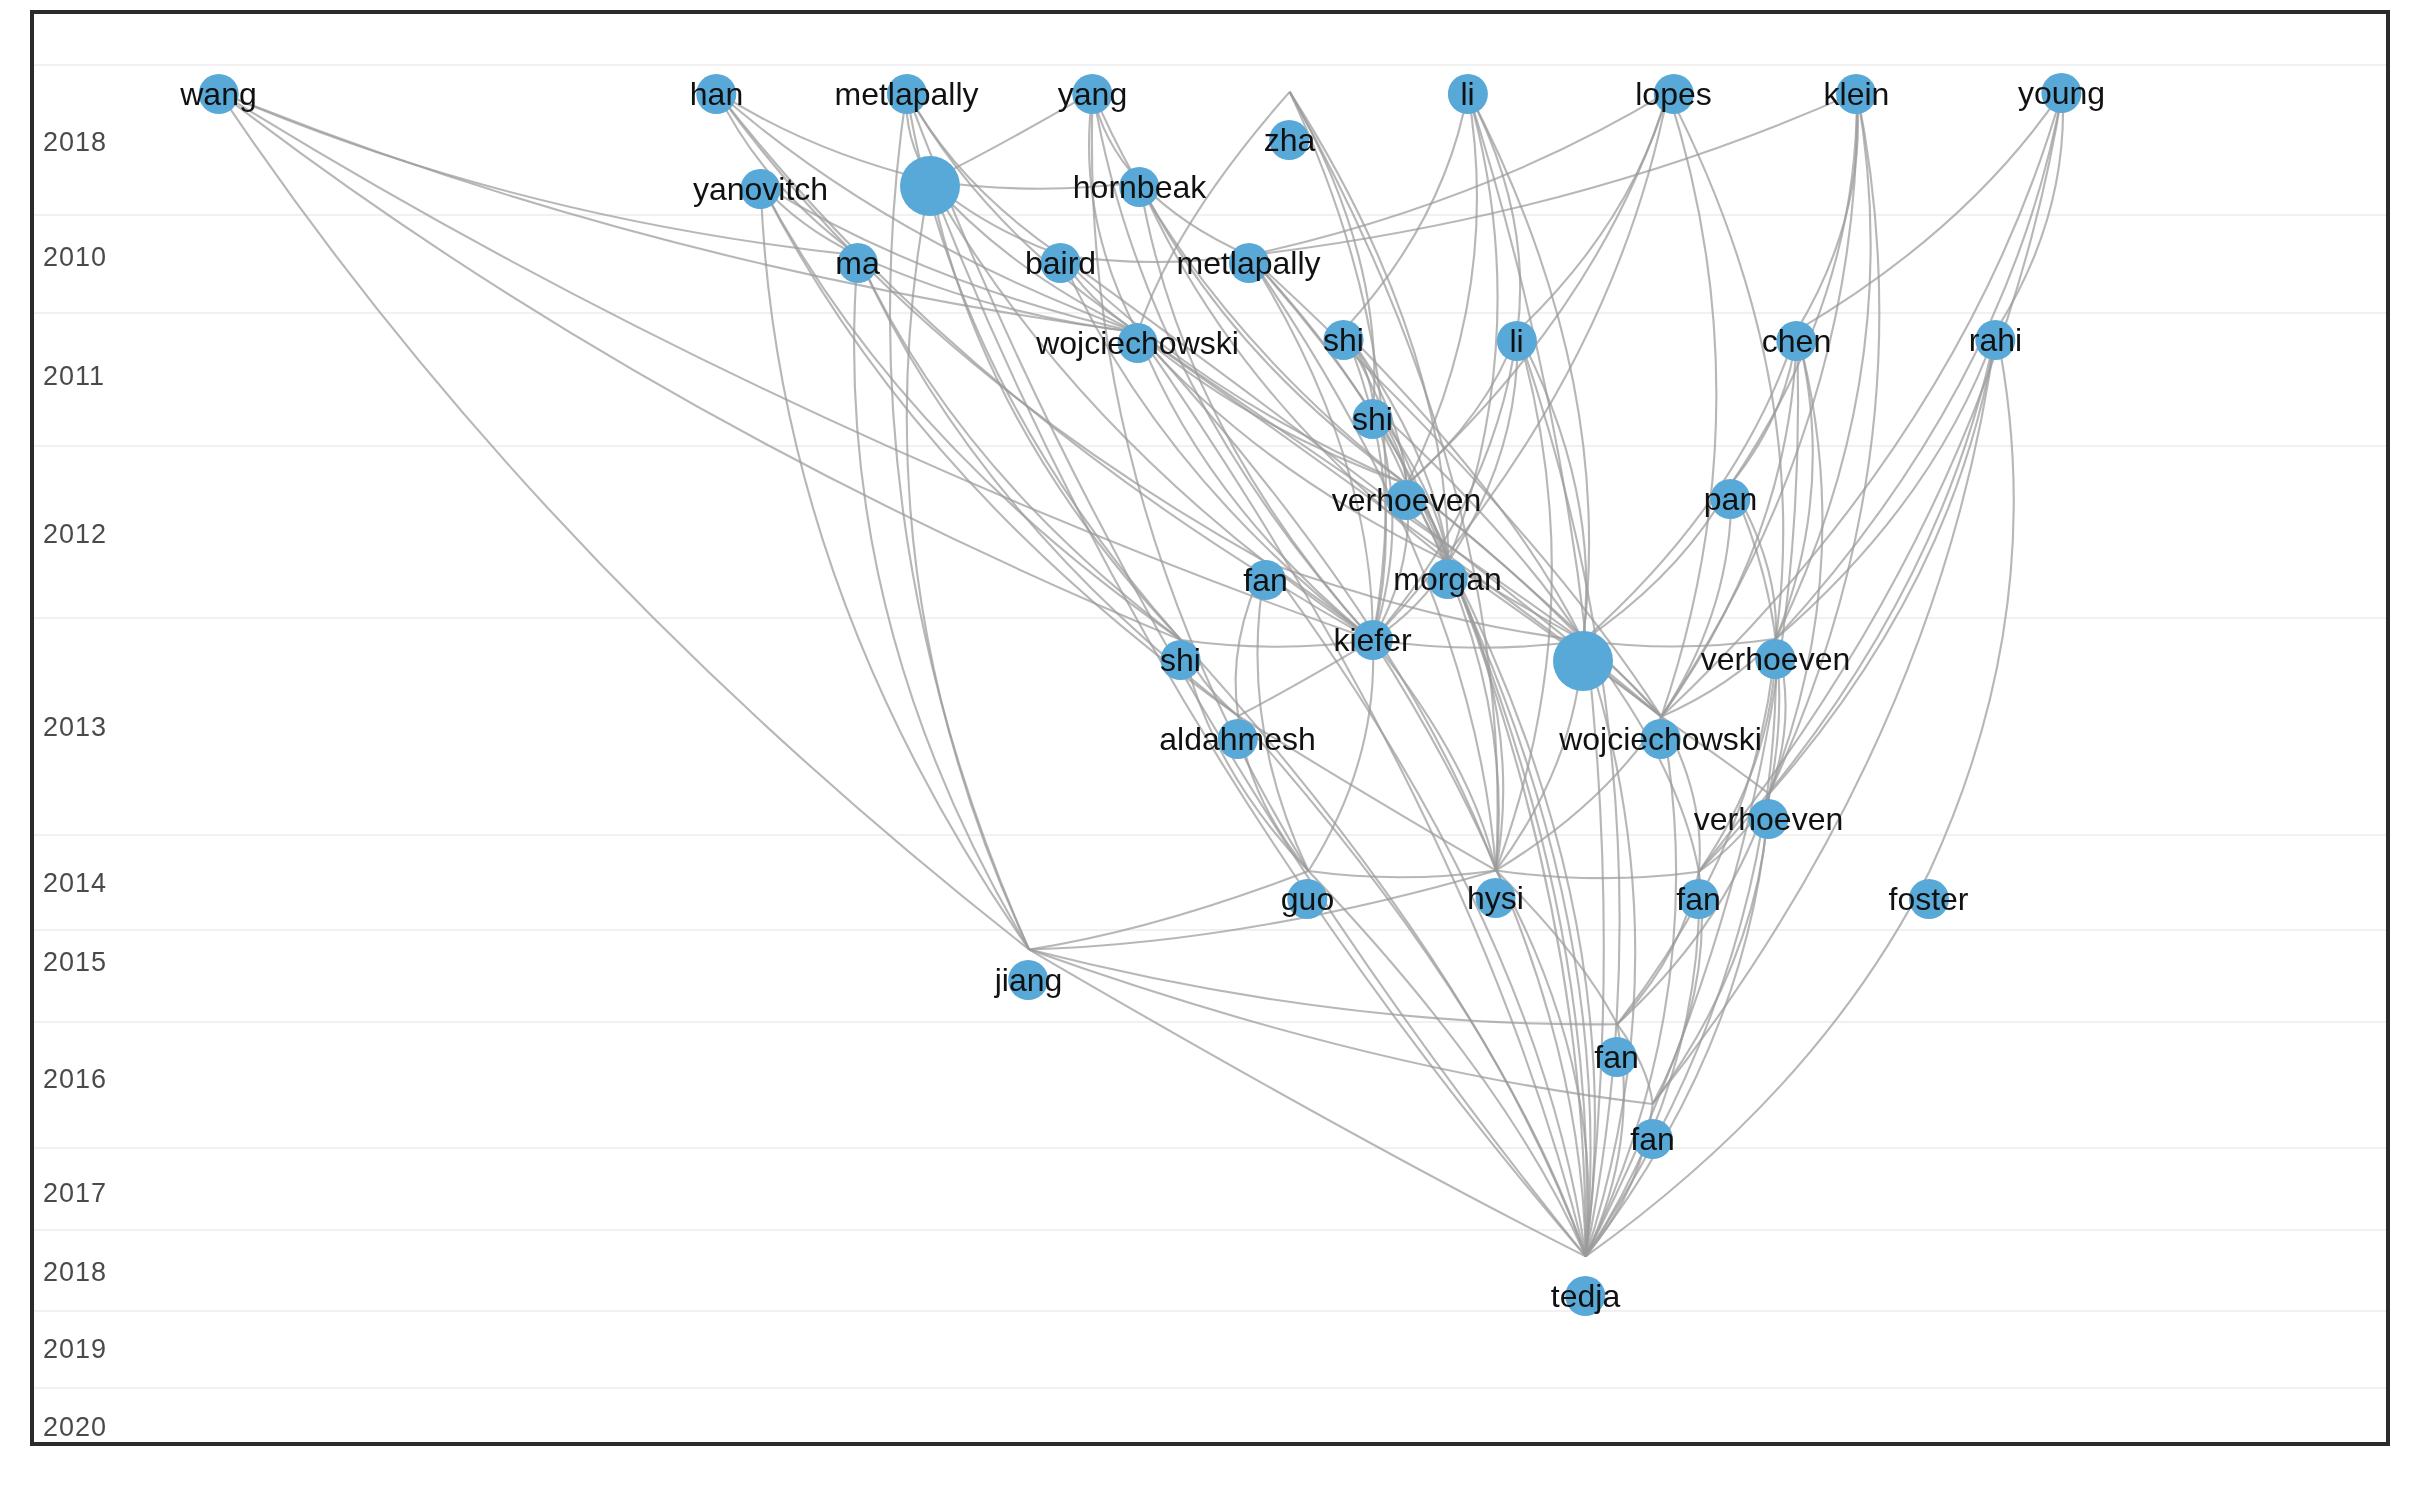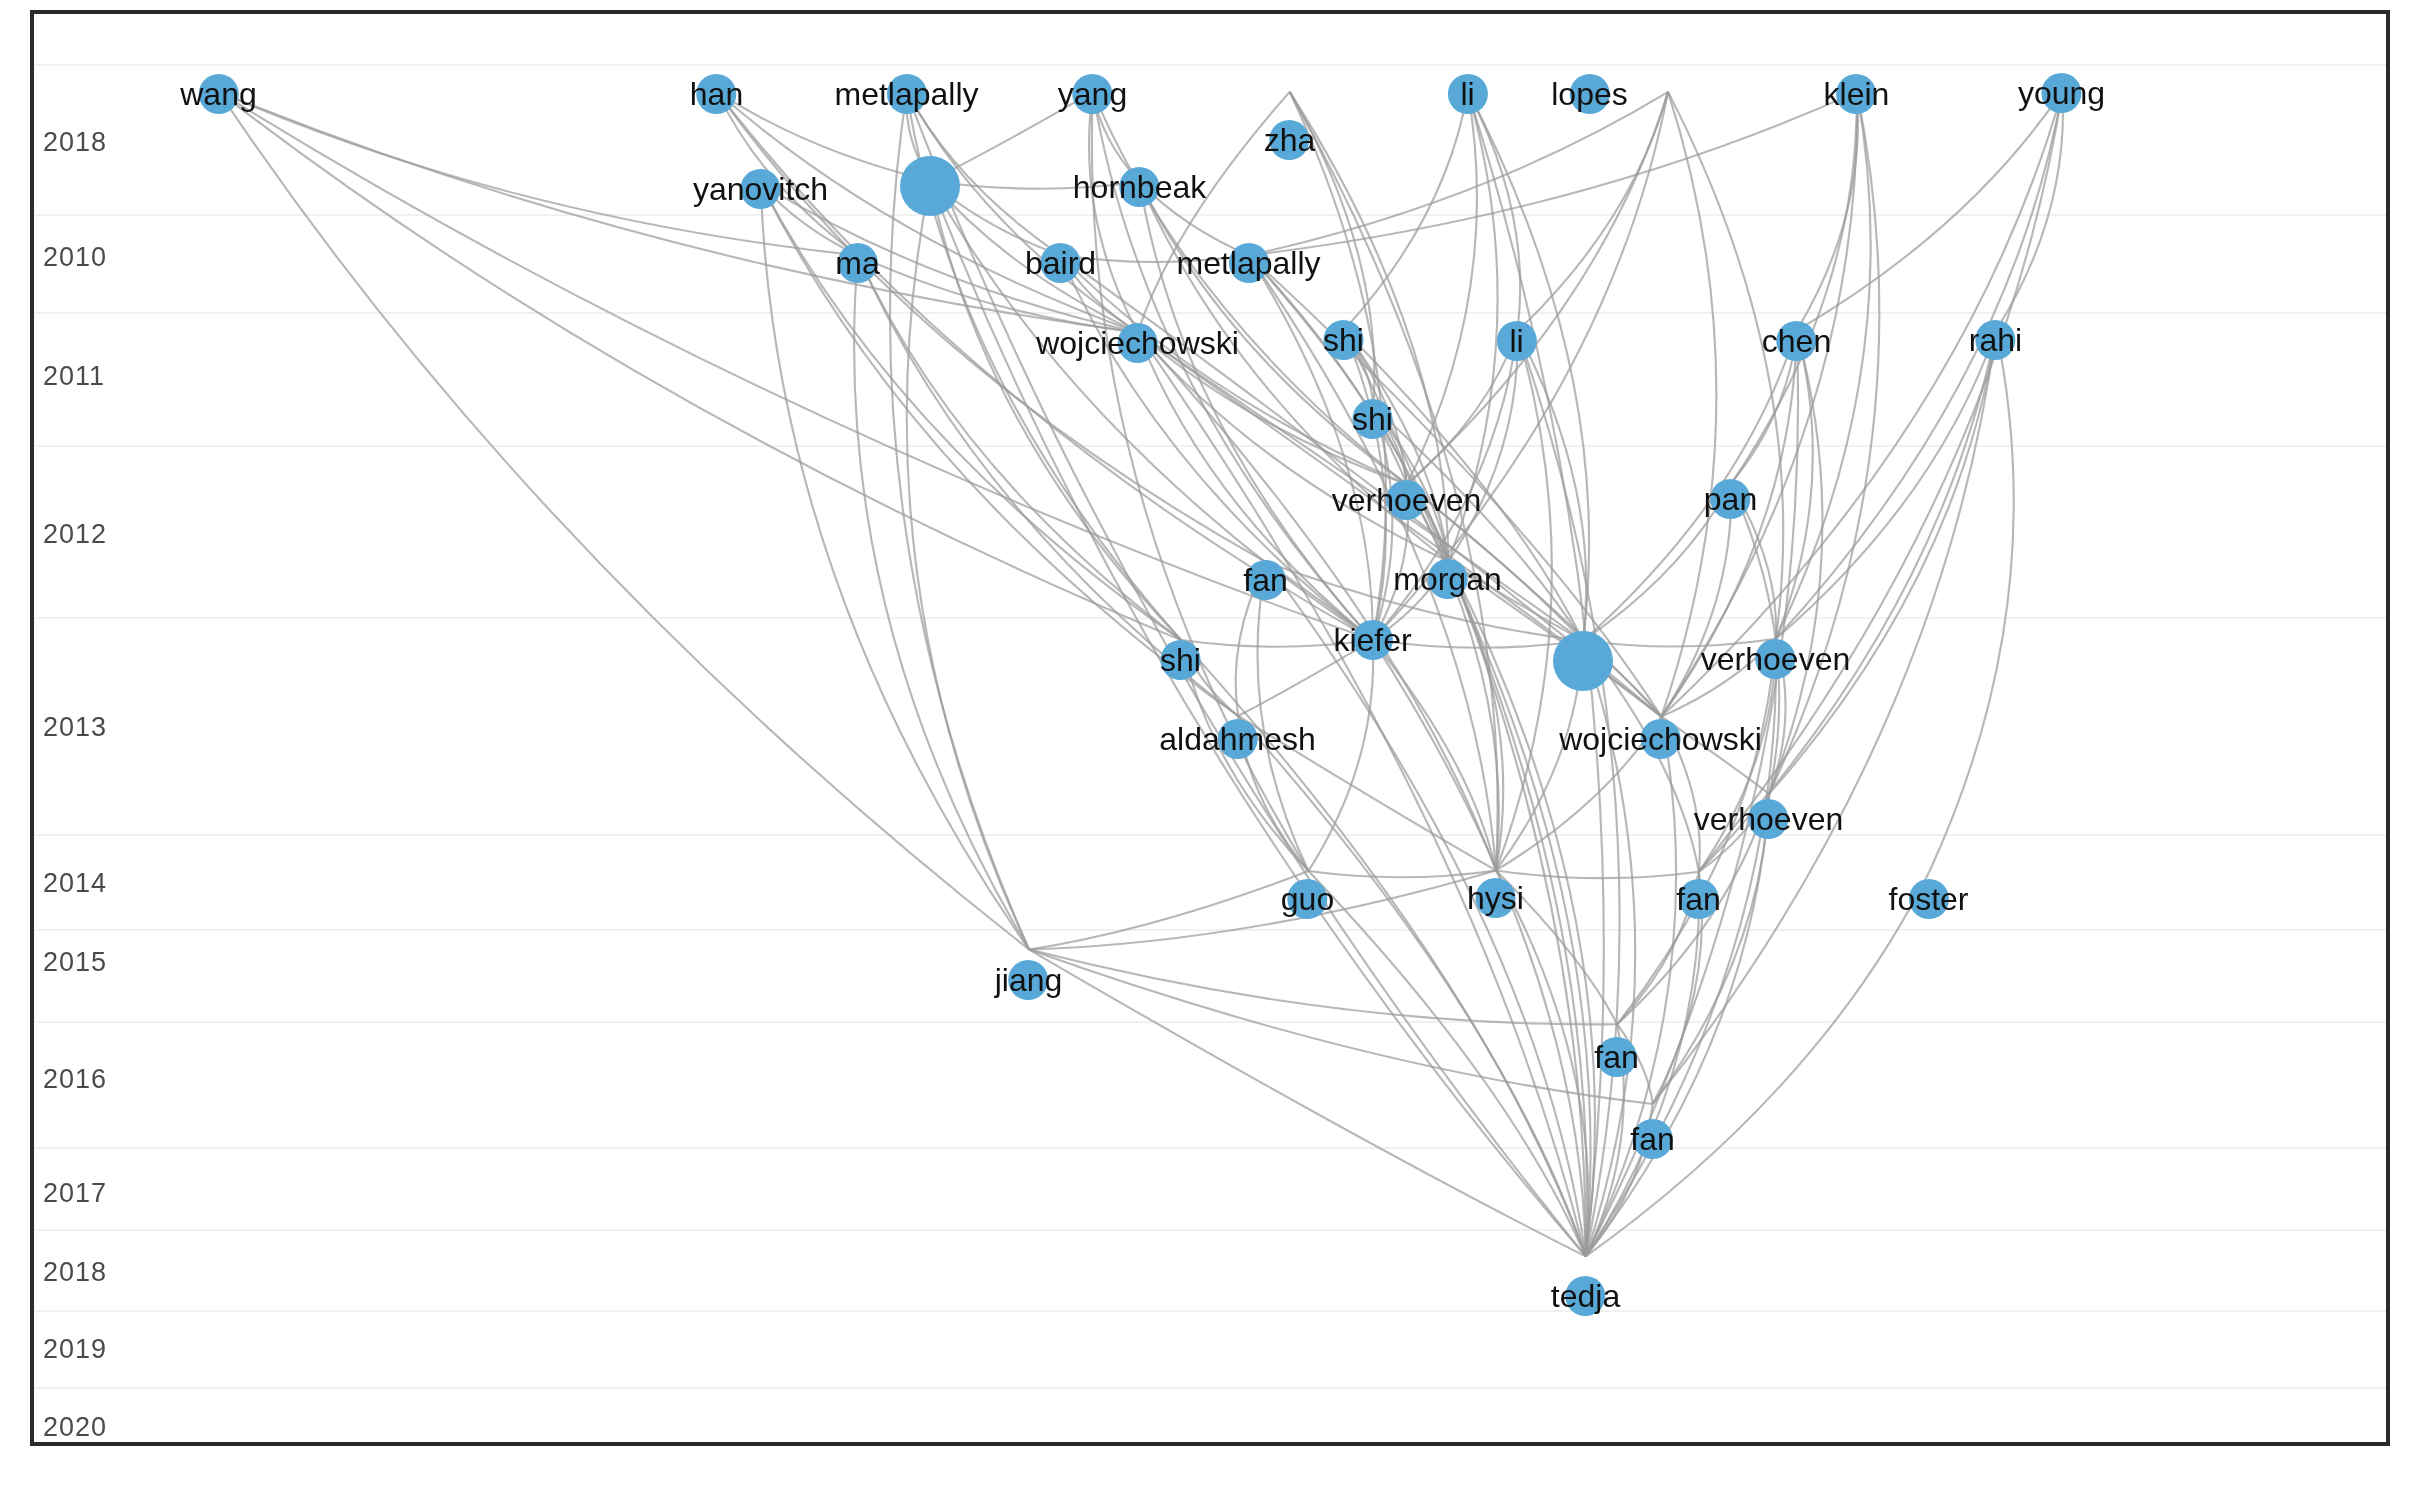--- a/index.html
+++ b/index.html
@@ -341,21 +341,21 @@
             <span class="node-label">yang</span>
           </div>
           <div class="node" style="left: 1256px; top: 80px; margin-top: 46px;">
             <div class="node-dot" style="width: 40px; height: 40px; background: rgb(88, 169, 216);"></div>
             <span class="node-label">zha</span>
           </div>
           <div class="node" style="left: 1434px; top: 80px;">
             <div class="node-dot" style="width: 40px; height: 40px; background: rgb(88, 169, 216);"></div>
             <span class="node-label">li</span>
           </div>
-          <div class="node" style="left: 1556px; top: 80px;">
+          <div class="node" style="left: 1640px; top: 80px;">
             <div class="node-dot" style="width: 40px; height: 40px; background: rgb(88, 169, 216);"></div>
             <span class="node-label">lopes</span>
           </div>
           <div class="node" style="left: 1823px; top: 80px;">
             <div class="node-dot" style="width: 40px; height: 40px; background: rgb(88, 169, 216);"></div>
             <span class="node-label">klein</span>
           </div>
           <div class="node" style="left: 2028px; top: 79px;">
             <div class="node-dot" style="width: 40px; height: 40px; background: rgb(88, 169, 216);"></div>
             <span class="node-label">young</span>

